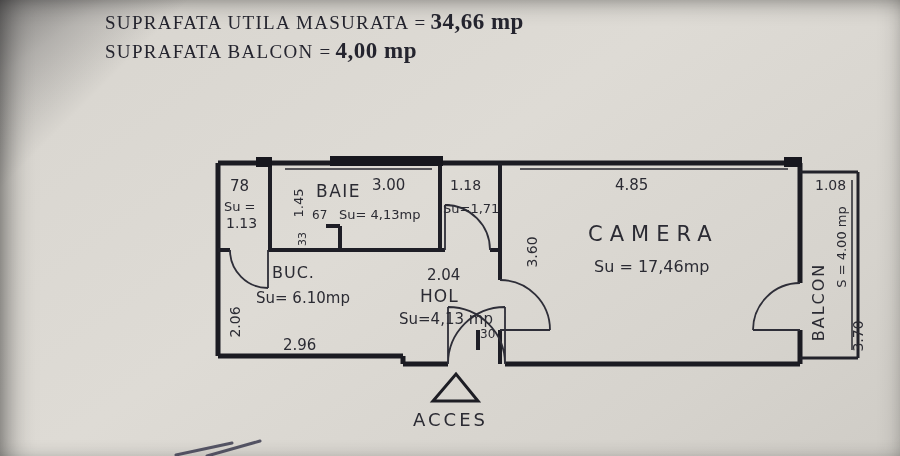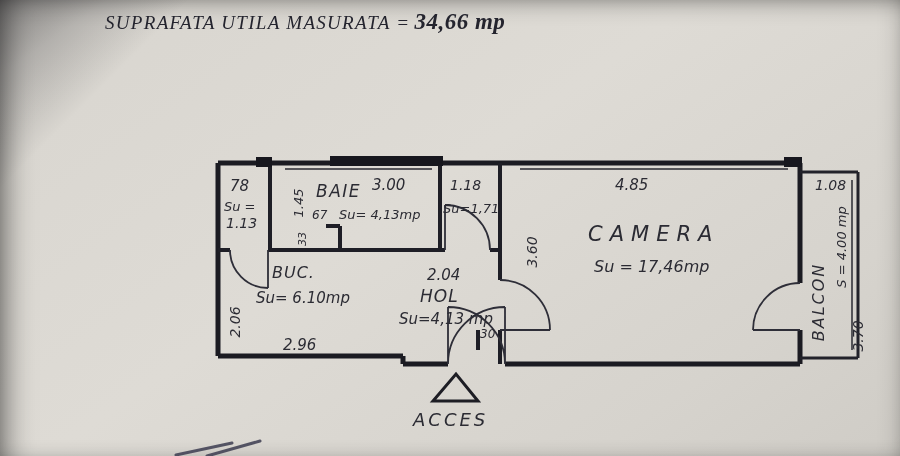--- a/index.html
+++ b/index.html
@@ -6,21 +6,20 @@
   body{width:900px;height:456px;overflow:hidden;background:#cfccc6;}
   .paper{
     position:relative;width:900px;height:456px;
     background:linear-gradient(145deg,#c2bfb9 0%,#d9d6d0 7%,#dedbd5 45%,#d6d3cd 80%,#cfccc6 100%);
     box-shadow:
       inset 26px 0 30px -22px rgba(0,0,0,.55),
       inset 0 18px 26px -20px rgba(0,0,0,.45),
       inset -18px 0 26px -22px rgba(0,0,0,.30),
       inset 0 -14px 22px -20px rgba(0,0,0,.22);
     font-family:"Liberation Serif",serif;
-    font-style:italic;
   }
   .paper::before{
     content:"";position:absolute;inset:0;pointer-events:none;
     background:linear-gradient(135deg,rgba(35,35,40,.40),rgba(35,35,40,0) 14%);
   }
   .header{
     position:absolute;left:105px;top:8px;color:#24242e;
     letter-spacing:1.3px;font-size:19px;line-height:28px;white-space:nowrap;
   }
   .header .value{font-size:23px;letter-spacing:.5px;font-weight:600;margin-left:4px;}
@@ -28,20 +27,23 @@
   svg text{font-family:"DejaVu Sans",sans-serif;fill:#2b2b33;}
 </style>
 </head>
 <body>
 
 <div class="paper">
 
   <div class="header">
     <div>
       <span>SUPRAFATA UTILA MASURATA =</span><span class="value">34,66 mp</span>
+    </div>
+    <div>
+      <span>SUPRAFATA BALCON =</span><span class="value">4,00 mp</span>
     </div>
   </div>
 
   <svg width="900" height="456" viewBox="0 0 900 456">
 
     <g>
 
       <path fill="none" stroke="#1b1b22" stroke-width="5" d="M218,163 H800 M218,163 V356 M800,163 V283 M800,330 V364 M505,364 H800 M218,356 H403 M403,356 V364 M403,364 H448"></path>
 
       <path fill="none" stroke="#1e1e26" stroke-width="4" d="M270,163 V250 M218,250 H230 M268,250 H445 M490,250 H500 M440,163 V250 M500,163 V280 M500,330 V364 M478,330 V350 M326,226 H340 M340,226 V250"></path>

